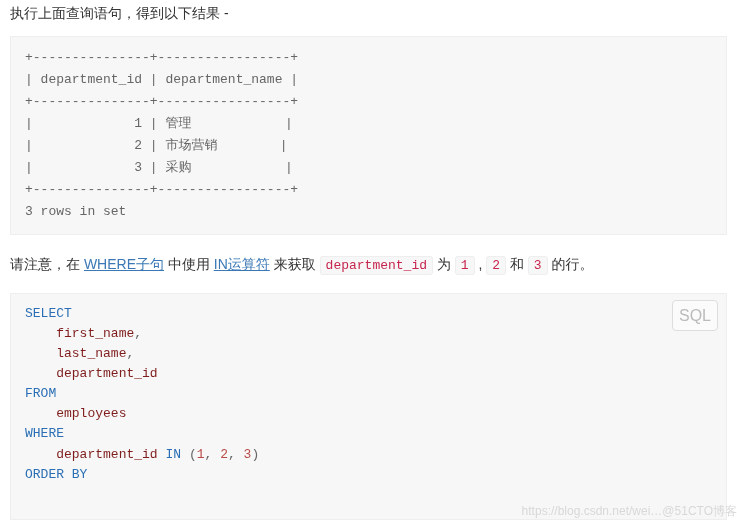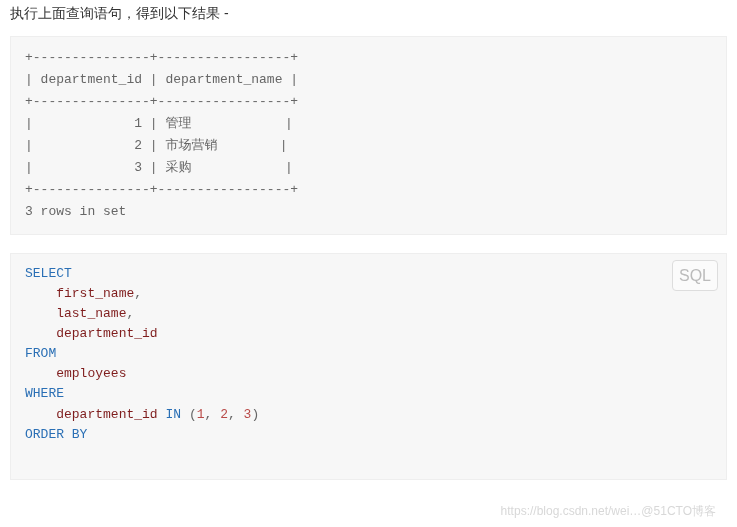--- a/index.html
+++ b/index.html
@@ -65,21 +65,21 @@
     padding: 1px 6px;
     background: #fbfbfb;
     font-family: Arial, sans-serif;
   }
   .kw { color: #2a6fb5; margin-top: 6px; }      
   .fn { color: #7f1d1d; }         
   .num { color: #b94a48; }     
   .pn { color: #666; }         
   .watermark {
     position: absolute;
-    right: 21px;
+    right: 0;
     bottom: 6px;
     color: #d8d8d8;
     font-size: 12px;
     pointer-events: none;
   }
   .page-root { position: relative; width: 737px; height: 527px; }
 </style>
 </head>
 <body>
 
@@ -90,20 +90,23 @@
 
   <pre class="result-block">+---------------+-----------------+
 | department_id | department_name |
 +---------------+-----------------+
 |             1 | 管理            |
 |             2 | 市场营销        |
 |             3 | 采购            |
 +---------------+-----------------+
 3 rows in set</pre>
 
+  <p>
+    <span>请注意，在 </span><a href="#" class="kw-link">WHERE子句</a><span> 中使用 </span><a href="#" class="kw-link">IN运算符</a><span> 来获取 </span><code class="inline">department_id</code><span> 为 </span><code class="inline">1</code><span> , </span><code class="inline">2</code><span> 和 </span><code class="inline">3</code><span> 的行。</span>
+  </p>
 
 
   <div class="code-wrap">
     <div class="sql-badge">SQL</div>
 <pre><span class="kw">SELECT</span>
     <span class="fn">first_name</span><span class="pn">,</span>
     <span class="fn">last_name</span><span class="pn">,</span>
     <span class="fn">department_id</span>
 <span class="kw">FROM</span>
     <span class="fn">employees</span>

